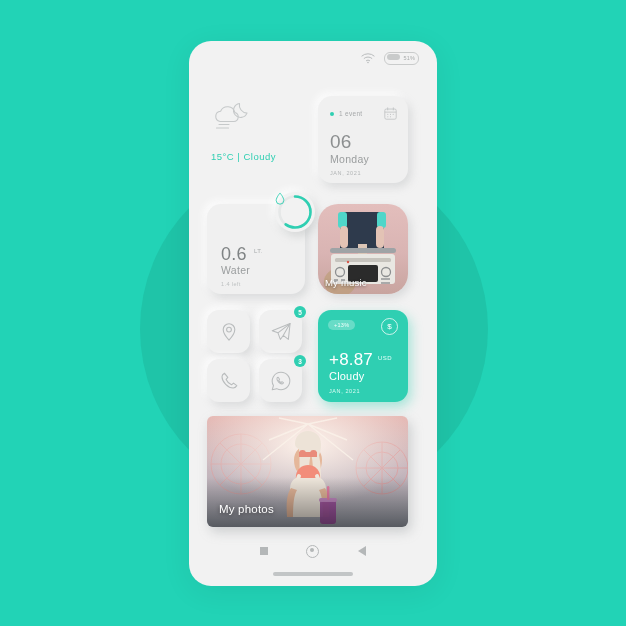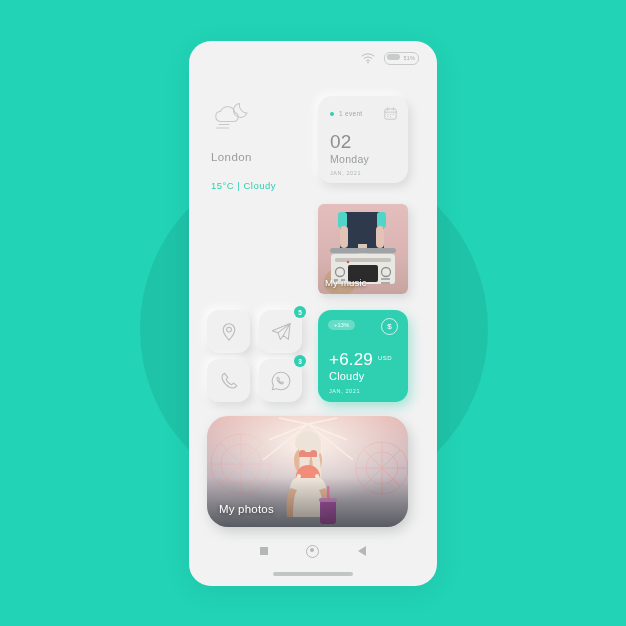--- a/index.html
+++ b/index.html
@@ -80,21 +80,21 @@
     display:flex;align-items:center;justify-content:center;
   }
   .ring-wrap svg{position:absolute;left:0;top:0;}
   .drop{width:10px;height:13px;z-index:2;}
   .w-num{position:absolute;left:14px;top:40px;font-size:18px;color:#7F8384;letter-spacing:.2px;line-height:21px;}
   .w-unit{position:absolute;left:47px;top:44px;font-size:6px;color:#A8ABAC;letter-spacing:.4px;}
   .w-lab{position:absolute;left:14px;top:60px;font-size:10.5px;color:#9A9D9E;letter-spacing:.3px;}
   .w-left{position:absolute;left:14px;top:77px;font-size:5.5px;color:#BDC0C1;letter-spacing:.4px;}
   
   #music{
-    left:129px;top:163px;width:90px;height:90px;border-radius:6px;
+    left:129px;top:163px;width:90px;height:90px;border-radius:20px;
     overflow:hidden;position:absolute;
     box-shadow:3px 4px 9px rgba(180,183,185,0.40);
   }
   .music-cap{
     position:absolute;left:7px;bottom:6px;color:#fff;font-size:9.5px;
     letter-spacing:.2px;text-shadow:0 1px 3px rgba(0,0,0,.5);z-index:4;
   }
   
   .appic{width:43px;height:43px;border-radius:12px;}
   #app1{left:18px;top:269px;}
@@ -121,21 +121,21 @@
     position:absolute;right:10px;top:8px;width:15px;height:15px;border-radius:50%;
     border:1px solid rgba(255,255,255,0.75);display:flex;align-items:center;
     justify-content:center;color:#fff;font-size:8px;line-height:1;
   }
   .rev-num{position:absolute;left:11px;top:40px;font-size:17px;color:#FFFFFF;letter-spacing:.2px;line-height:20px;}
   .rev-cur{position:absolute;left:60px;top:45px;font-size:6px;color:#E6FFF9;letter-spacing:.4px;}
   .rev-lab{position:absolute;left:11px;top:60px;font-size:11px;color:#FFFFFF;letter-spacing:.2px;}
   .rev-date{position:absolute;left:11px;top:78px;font-size:5.5px;color:#D8FBF2;letter-spacing:.6px;}
   
   #photos{
-    left:18px;top:375px;width:201px;height:111px;border-radius:21px;
+    left:18px;top:375px;width:201px;height:111px;border-radius:6px;
     position:absolute;overflow:hidden;
     box-shadow:3px 5px 12px rgba(150,155,158,0.40);
   }
   .ph-cap{
     position:absolute;left:12px;bottom:12px;color:#fff;font-size:11.5px;
     letter-spacing:.2px;text-shadow:0 1px 4px rgba(0,0,0,.55);z-index:5;
   }
   
   .navbar{
     position:absolute;left:0;right:0;bottom:22px;height:26px;
@@ -170,46 +170,60 @@
       <div class="batt-txt">51%</div>
     </div>
   </div>
 
   <div class="weather">
     <svg class="weather-ic" viewBox="0 0 40 32">
       <path d="M28.5 2.5a7 7 0 1 0 7.5 9.6 8 8 0 0 1-7.5-9.6z" fill="none" stroke="#C6C9CA" stroke-width="1.1" stroke-linejoin="round"></path>
       <path d="M9 20.5a5.2 5.2 0 0 1 .6-10.3 7.6 7.6 0 0 1 14.3 1.3 4.6 4.6 0 0 1-1.1 9H9z" fill="none" stroke="#C6C9CA" stroke-width="1.1" stroke-linejoin="round"></path>
       <path d="M8 23.5h10M5.5 27h12" fill="none" stroke="#C6C9CA" stroke-width="1.1" stroke-linecap="round"></path>
     </svg>
-    <div class="weather-city">London</div>
     <div class="weather-cond">15°C  |  Cloudy</div>
   </div>
 
   <div class="card" id="cal">
     <div class="cal-top">
       <div class="cal-ev">
         <span class="dot"></span>
         <span class="cal-ev-txt">1 event</span>
       </div>
       <svg width="13" height="13" viewBox="0 0 16 16">
         <rect x="1" y="2.5" width="14" height="12.5" rx="1.8" fill="none" stroke="#BFC2C3" stroke-width="1"></rect>
         <path d="M1 6.3h14" stroke="#BFC2C3" stroke-width="1"></path>
         <path d="M4.5 1v2.6M11.5 1v2.6" stroke="#BFC2C3" stroke-width="1" stroke-linecap="round"></path>
         <circle cx="4.7" cy="9" r="0.7" fill="#BFC2C3"></circle>
           <circle cx="8" cy="9" r="0.7" fill="#BFC2C3"></circle>
           <circle cx="11.3" cy="9" r="0.7" fill="#BFC2C3"></circle>
         <circle cx="4.7" cy="12" r="0.7" fill="#BFC2C3"></circle>
           <circle cx="8" cy="12" r="0.7" fill="#BFC2C3"></circle>
       </svg>
     </div>
-    <div class="cal-num">02</div>
+    <div class="cal-num">06</div>
     <div class="cal-day">Monday</div>
     <div class="cal-mon">JAN, 2021</div>
   </div>
 
+  <div class="card" id="water">
+    <div class="ring-wrap">
+      <svg width="40" height="40" viewBox="0 0 40 40">
+        <circle cx="20" cy="20" r="15.5" fill="none" stroke="#E6E8E8" stroke-width="2.6"></circle>
+        <circle cx="20" cy="20" r="15.5" fill="none" stroke="#2FCFB2" stroke-width="2.6" stroke-linecap="round" stroke-dasharray="58.4 97.4" transform="rotate(-90 20 20)"></circle>
+      </svg>
+      <svg class="drop" viewBox="0 0 12 16">
+        <path d="M6 1.2C6 1.2 1.3 6.9 1.3 10.3a4.7 4.7 0 1 0 9.4 0C10.7 6.9 6 1.2 6 1.2z" fill="none" stroke="#2FCFB2" stroke-width="1.1" stroke-linejoin="round"></path>
+      </svg>
+    </div>
+    <div class="w-num">0.6</div>
+    <div class="w-unit">LT.</div>
+    <div class="w-lab">Water</div>
+    <div class="w-left">1.4 left</div>
+  </div>
 
   <div id="music">
     <svg width="90" height="90" viewBox="0 0 90 90">
       <defs>
         <linearGradient id="mg" x1="0" y1="0" x2="0" y2="1">
           <stop offset="0%" stop-color="#E3BEBC"></stop>
             <stop offset="55%" stop-color="#D9B4B3"></stop>
             <stop offset="100%" stop-color="#C8A49F"></stop>
         </linearGradient>
       </defs>
@@ -261,21 +275,21 @@
     <svg width="21" height="21" viewBox="0 0 22 22">
       <path d="M11 1.8a9.2 9.2 0 0 0-7.9 13.9L1.8 20.2l4.7-1.2A9.2 9.2 0 1 0 11 1.8z" fill="none" stroke="#B9BCBD" stroke-width="1.1" stroke-linejoin="round"></path>
       <path d="M8 7.1c-.5 0-1 .3-1.2.9-.4 1.2.4 2.9 1.7 4.2s3 2.1 4.2 1.7c.6-.2.9-.7.9-1.2l-1.6-1-1 .9c-.9-.5-1.9-1.5-2.4-2.4l.9-1z" fill="none" stroke="#B9BCBD" stroke-width="1.1" stroke-linejoin="round"></path>
     </svg>
     <span class="badge">3</span>
   </div>
 
   <div id="rev">
     <div class="rev-badge">+13%</div>
     <div class="rev-coin">$</div>
-    <div class="rev-num">+6.29</div>
+    <div class="rev-num">+8.87</div>
     <div class="rev-cur">USD</div>
     <div class="rev-lab">Cloudy</div>
     <div class="rev-date">JAN, 2021</div>
   </div>
 
   <div id="photos">
     <svg width="201" height="111" viewBox="0 0 201 111">
       <defs>
         <linearGradient id="sky" x1="0" y1="0" x2="0" y2="1">
           <stop offset="0%" stop-color="#E6B9B4"></stop>

